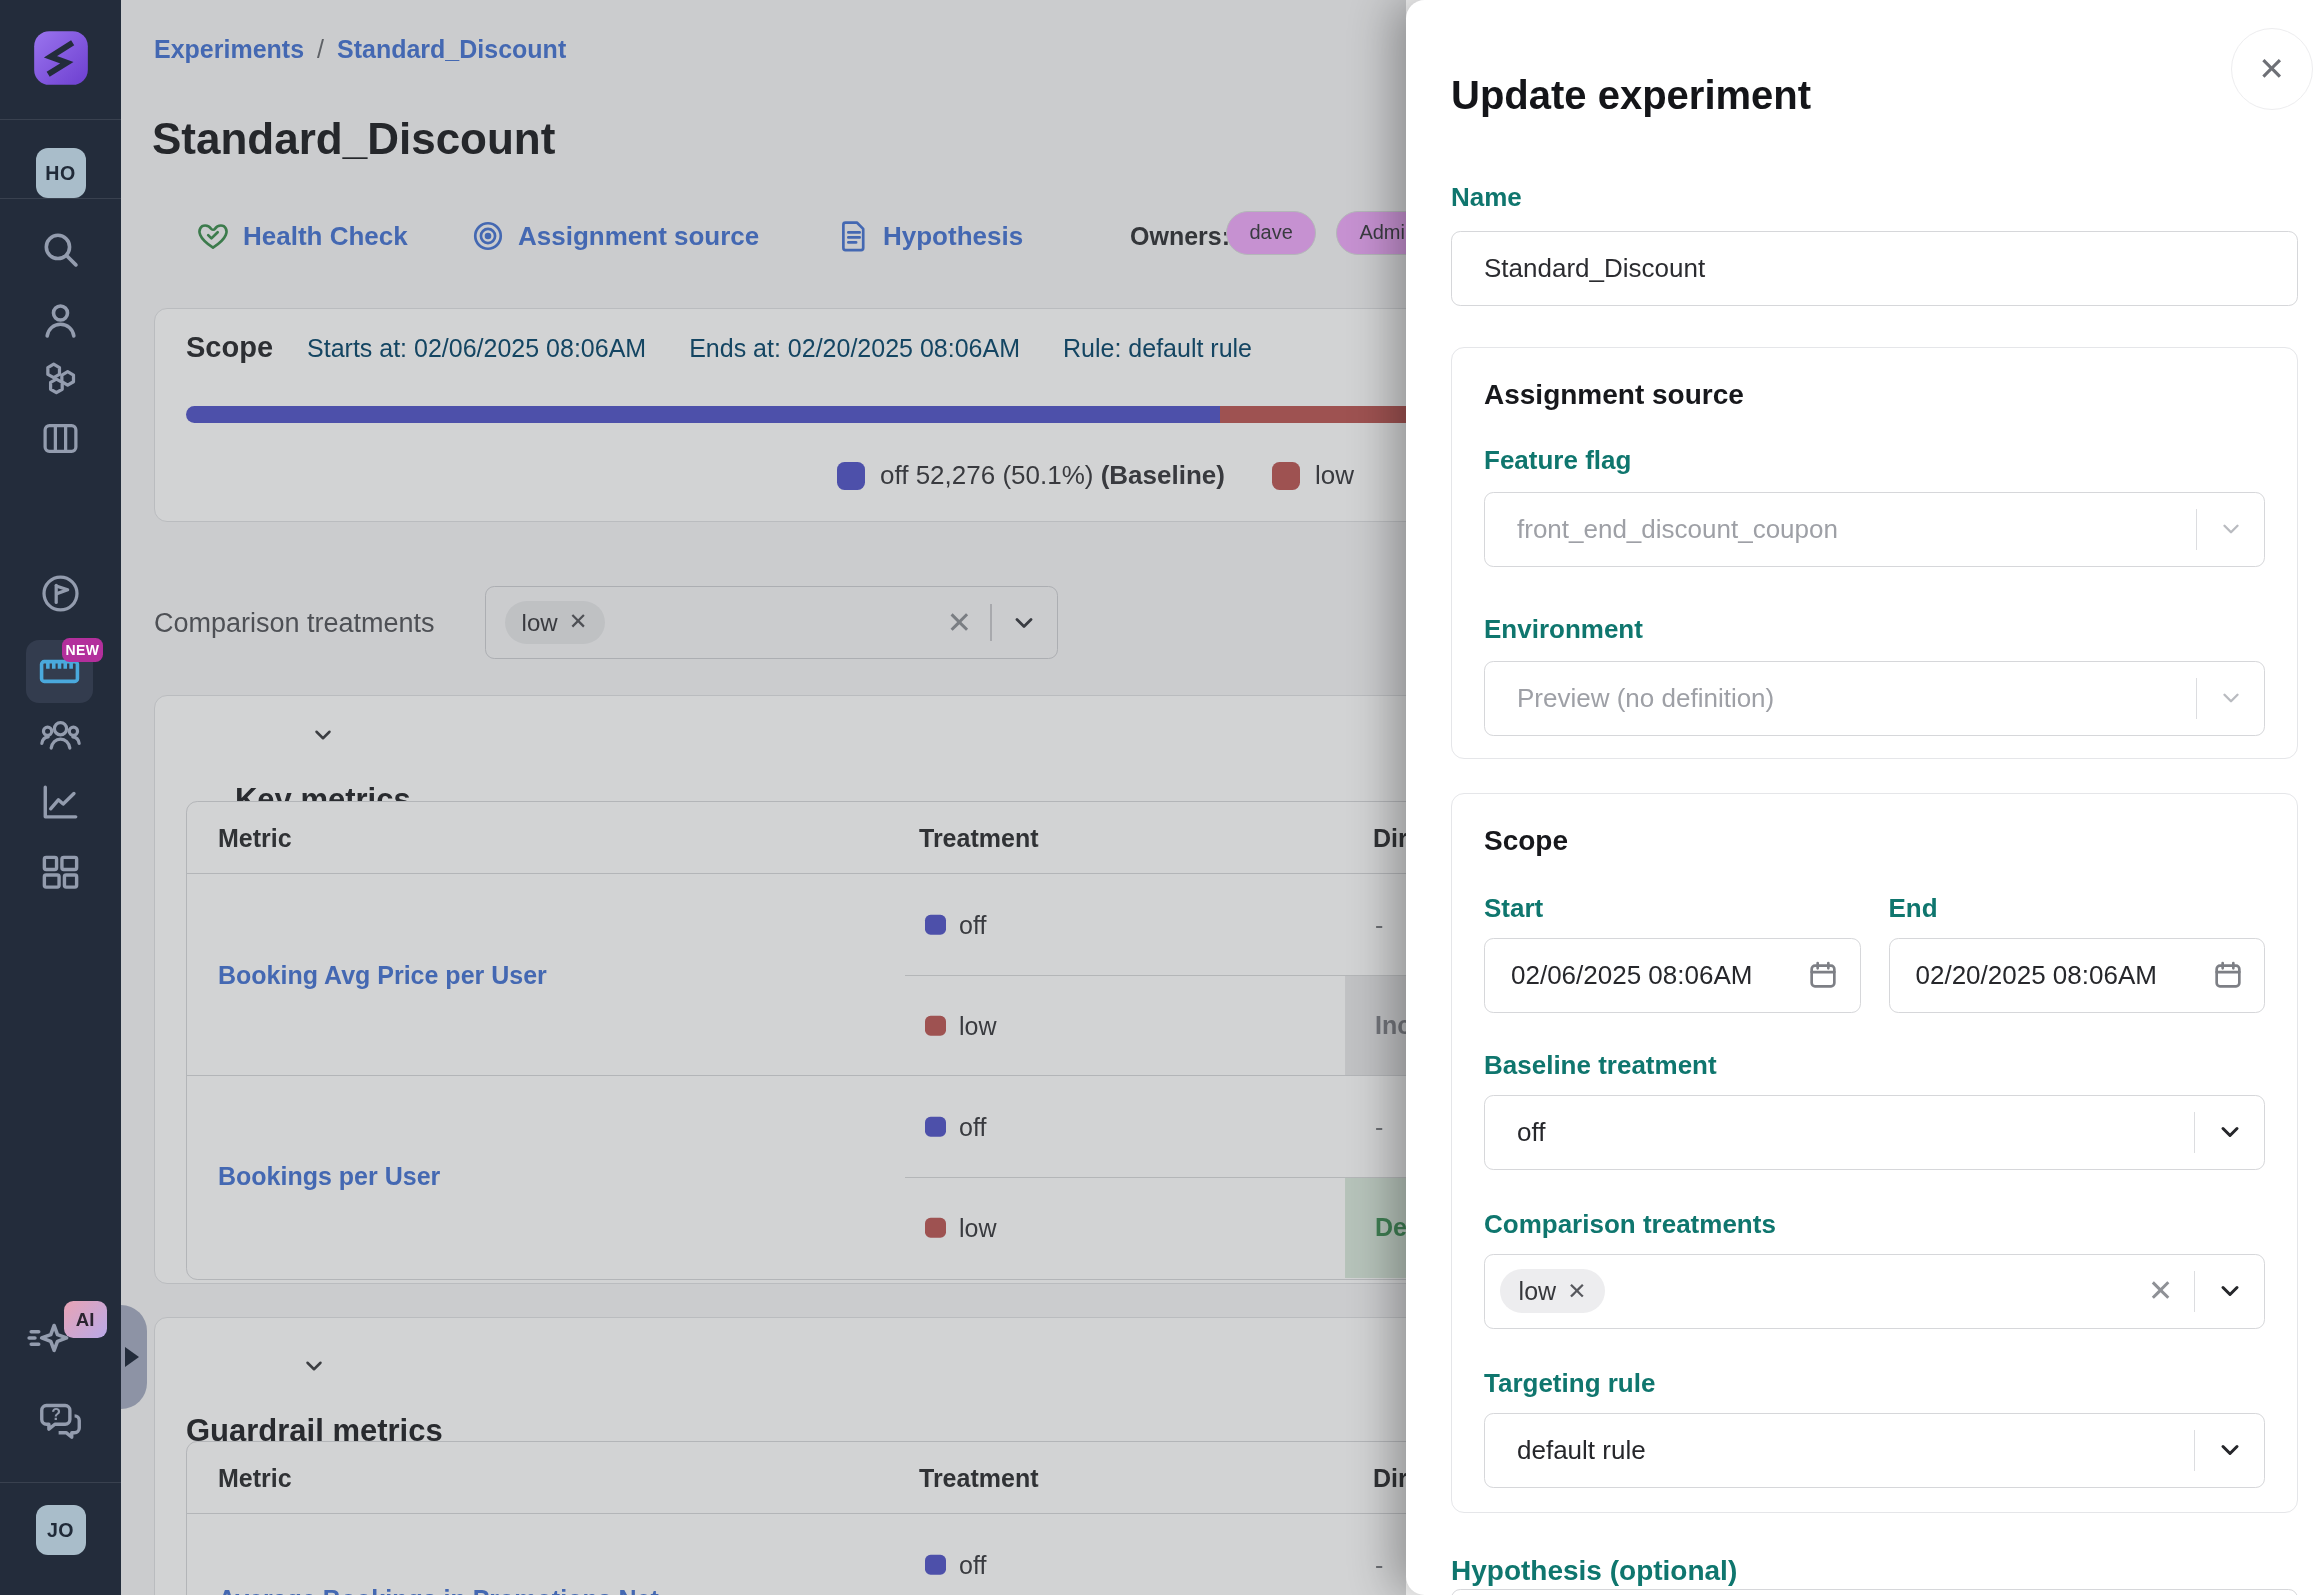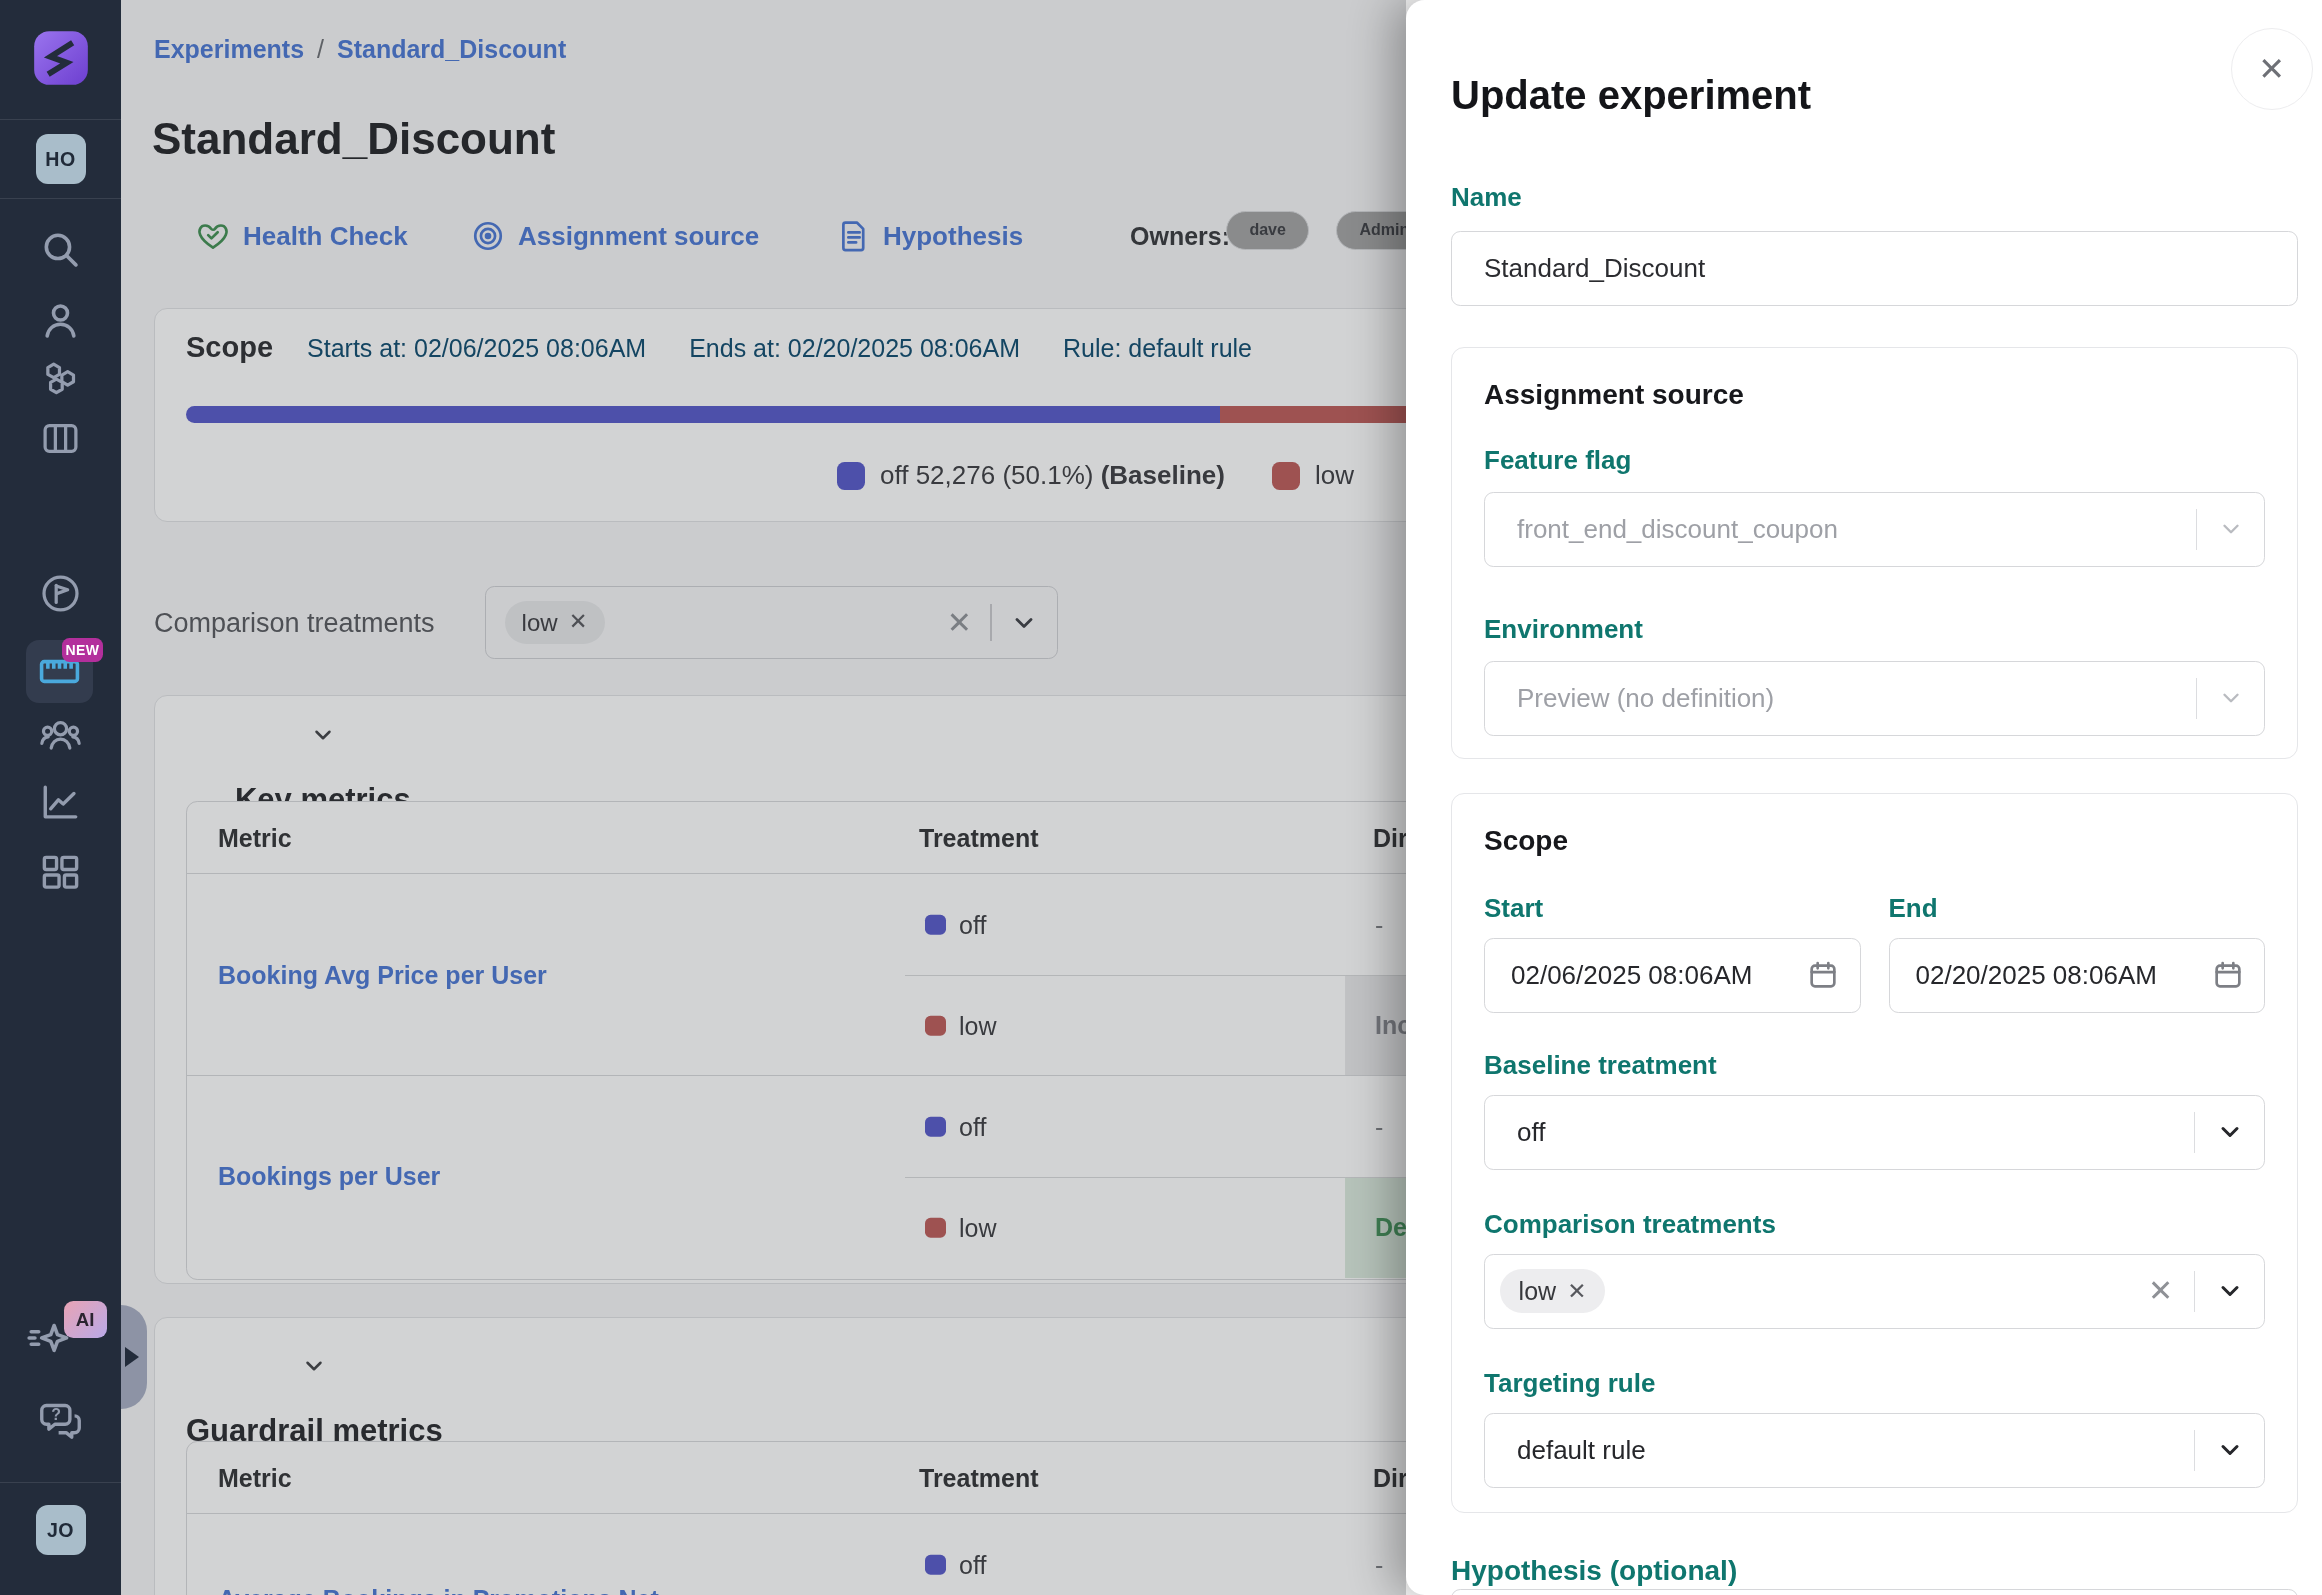--- a/index.html
+++ b/index.html
@@ -31,22 +31,22 @@
   
   a { text-decoration:none; }
   .blue { color:#4a77d4; }
   .breadcrumb { position:absolute; left:154px; top:35px; font-size:25px; font-weight:600; display:flex; gap:13px; z-index:1; }
   .breadcrumb .sep { color:#6b6d72; font-weight:400; }
   .page-title { position:absolute; left:152px; top:114px; font-size:44px; font-weight:800; color:#222327; z-index:1; }
 
   .meta { position:absolute; left:154px; top:211px; height:50px; right:0; z-index:1; }
   .mitem { position:absolute; top:0; height:50px; display:flex; align-items:center; gap:13px; font-size:26px; font-weight:600; }
   .owners-label { color:#35363a; font-weight:bold; font-size:25px; }
-  .chip-owner { border:1.4px solid #d9dadd; background:#a3a3a3; border-radius:25px; padding:9.3px 22.4px;
-                font-size:16px; font-weight:700; color:#3b3d42; white-space:nowrap; }
+  .chip-owner { border:1.4px solid #d9dadd; background:#f0abfc; border-radius:25px; padding:9.3px 22.4px;
+                font-size:20px; font-weight:400; color:#3b3d42; white-space:nowrap; }
 
   .card { position:absolute; background:#fff; border:1.4px solid #e1e2e5; border-radius:13px; z-index:1; }
   .scope-card { left:154px; top:308px; width:2125px; height:214px; }
   .scope-row { position:absolute; left:31px; top:22.4px; display:flex; align-items:baseline; }
   .scope-title { font-size:29px; font-weight:bold; color:#2c2d31; margin-right:34px; }
   .scope-kv { font-size:25px; color:#0c4a6e; margin-right:43px; white-space:nowrap; }
   .bar { position:absolute; left:31px; top:97px; width:2064px; height:17px; border-radius:8.4px; overflow:hidden; display:flex; }
   .bar-off { width:50.1%; background:#5558c9; }
   .bar-low { flex:1; background:#bd5a58; }
   .legend { position:absolute; left:31px; top:145px; height:43px; display:flex; align-items:center; padding-left:651px; }
@@ -132,21 +132,21 @@
           <linearGradient id="lg" x1="0" y1="0" x2="1" y2="1">
         <stop offset="0" stop-color="#9a74ee"></stop>
             <stop offset="1" stop-color="#6d3fd0"></stop>
       </linearGradient>
         </defs>
       <rect x="1" y="1" width="46" height="46" rx="13" fill="url(#lg)"></rect>
       <path d="M34 11 L15 23 L29 28 L13 38" stroke="#232c3b" stroke-width="5" fill="none"></path>
     </svg>
   </div>
   <div class="sb-div" style="top:119px;"></div>
-  <div class="sb-abs" style="top:134px;">
+  <div class="sb-abs" style="top:148px;">
     <div class="sb-badge">HO</div>
   </div>
   <div class="sb-div" style="top:198px;"></div>
 
   <div class="sb-abs sb-icon" style="top:229px;">
     <svg width="41" height="41" viewBox="0 0 24 24" fill="none" stroke="#939cae" stroke-width="2.1" stroke-linecap="round">
       <circle cx="10.5" cy="10.5" r="6.8"></circle>
         <path d="M15.5 15.5 L21 21"></path>
     </svg>
   </div>

